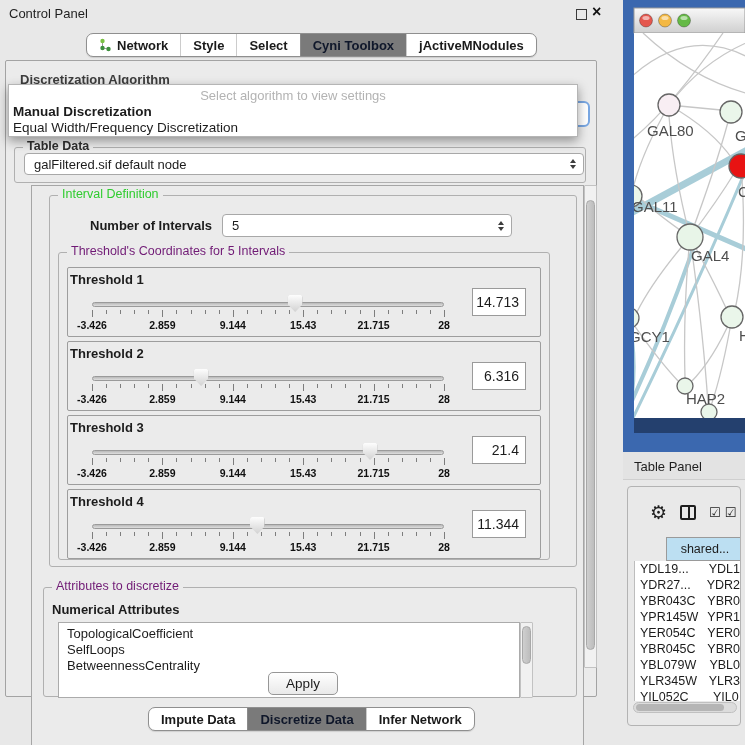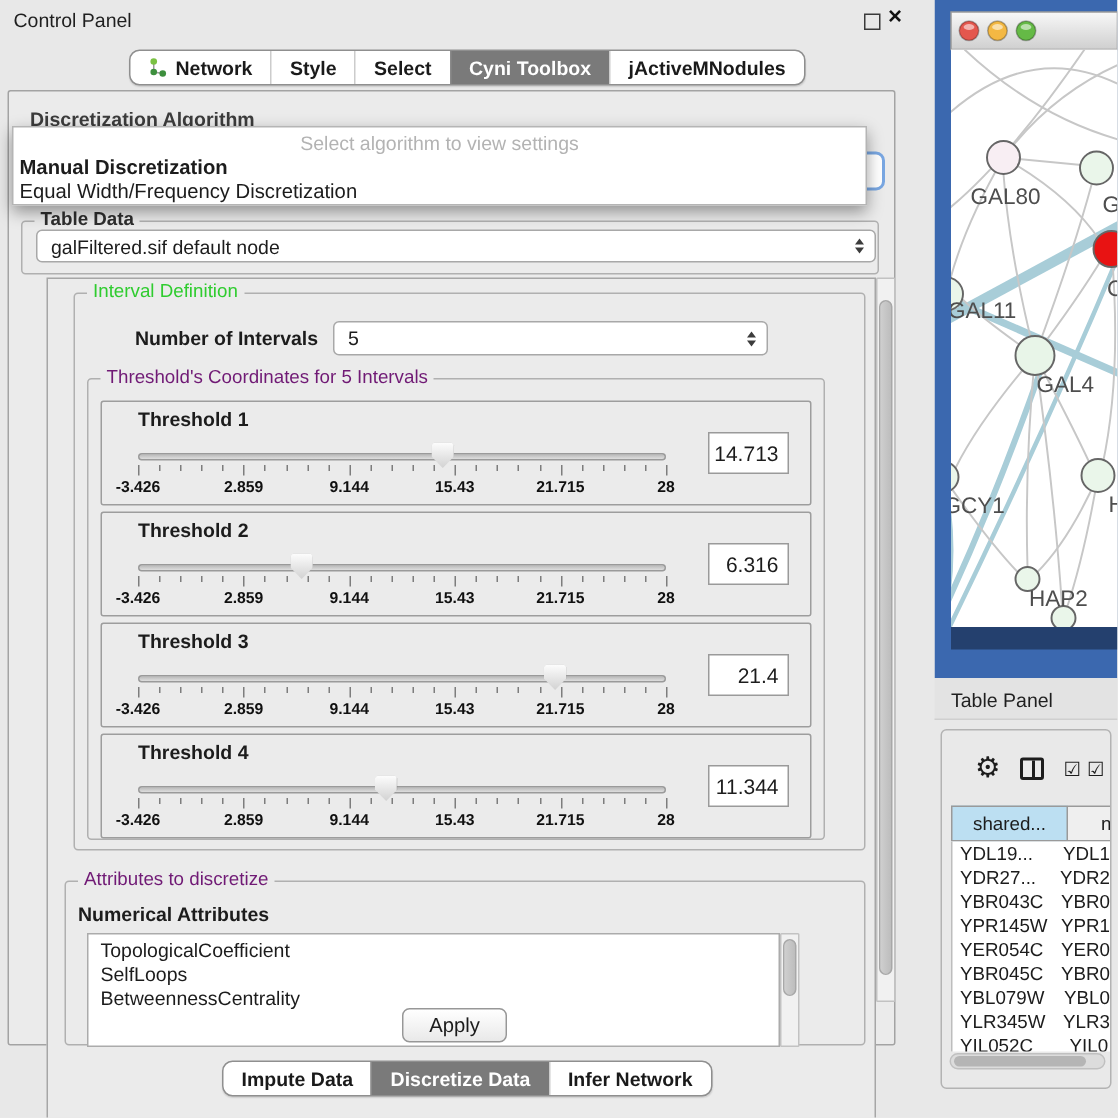--- a/index.html
+++ b/index.html
@@ -9,21 +9,21 @@
 
   
   #panel-title { left:9px; top:6px; font-size:13px; color:#1f1f1f; }
   #float-icon { left:576px; top:9px; width:11px; height:11px; border:1.5px solid #3a3a3a; background:#e8e8e8; }
   #close-icon { left:592px; top:3px; font-size:16px; font-weight:bold; color:#111; line-height:18px; }
 
   
   .segbar { display:inline-flex; background:#fff; border:1px solid #8f8f8f; border-radius:7px; overflow:hidden; height:24px; align-items:stretch; box-shadow:0 1px 1px rgba(0,0,0,.12); }
   .seg { display:flex; align-items:center; gap:5px; padding:0 12px; font-size:13px; font-weight:600; color:#1a1a1a; border-left:1px solid #cccccc; white-space:nowrap; cursor:default; }
   .seg:first-child { border-left:none;align-items:center; }
-  .seg.selected { background:#7a7a7a; color:#ffffff; border-left-color:#8a8a8a; }
+  .seg.selected { background:#7a7a7a; color:#0f172a; border-left-color:#8a8a8a; }
   #top-tabbar { left:86px; top:33px; }
   #bottom-tabbar { left:148px; top:707px; }
 
   
   #main-panel { left:5px; top:60px; width:592px; height:637px; background:#ebebeb; border:1px solid #a3a3a3; border-radius:2px; }
   #algo-label { left:20px; top:72px; font-weight:bold; font-size:13px; color:#3c3c3c; z-index:1; }
   #hidden-combo { left:546px; top:101px; width:44px; height:26px; background:#fff; border:2px solid #79a7e2; border-radius:6px; z-index:2; }
 
   
   #algo-popup { left:8px; top:84px; width:570px; height:53px; background:#fff; border:1px solid #b5b5b5; box-shadow:0 4px 10px rgba(0,0,0,.38); z-index:3; }
@@ -53,21 +53,21 @@
   .vthumb { position:absolute; background:linear-gradient(90deg,#cfcfcf,#bdbdbd); border:1px solid #a8a8a8; border-radius:5px; }
   #main-vscroll { left:584px; top:185px; width:13px; height:483px; }
   #main-vthumb { left:586px; top:200px; width:9px; height:450px; }
 
   #interval-box { left:17px; top:9px; width:528px; height:372px; }
   #numint-label { left:40px; top:22px; font-weight:bold; font-size:13px; }
   #numint-combo { left:172px; top:18px; width:290px; height:23px; }
   #thr-group { left:8px; top:56px; width:492px; height:308px; }
 
   .thr-box { position:absolute; left:8px; width:474px; height:70px; border:1px solid #9d9d9d; border-radius:2px; background:#ebebeb; }
-  .thr-label { position:absolute; left:24px; top:4px; font-weight:bold; font-size:13px; }
+  .thr-label { position:absolute; left:2px; top:4px; font-weight:bold; font-size:13px; }
   .sl-wrap { position:absolute; left:24px; top:26px; width:356px; height:42px; }
   .sl-track { position:absolute; left:0; top:8px; width:352px; height:5px; border:1px solid #9a9a9a; border-radius:3px; background:linear-gradient(#b9b9b9,#dedede); }
   .sl-thumb { position:absolute; top:1px; width:15px; height:17px; transform:translateX(-50%); background:linear-gradient(#fdfdfd,#d2d2d2); clip-path:polygon(12% 0,88% 0,100% 12%,100% 55%,50% 100%,0 55%,0 12%); filter:drop-shadow(0 0 1px #777); }
   .tick { position:absolute; top:16px; width:1px; height:4px; background:#7d7d7d; }
   .tick.major { height:7px; }
   .tick-lab { position:absolute; top:25px; transform:translateX(-50%); font-size:10.5px; font-weight:bold; color:#101010; white-space:nowrap; }
   .thr-value { position:absolute; left:404px; top:20px; width:54px; height:28px; background:#fff; border:1px solid #9a9a9a; font-size:14px; display:flex; align-items:center; justify-content:flex-end; padding-right:6px; }
 
   #attr-box { left:11px; top:401px; width:534px; height:110px; }
   #attr-subtitle { left:8px; top:14px; font-weight:bold; font-size:13px; position:absolute; }
@@ -85,21 +85,21 @@
 
   #tp-box { left:627px; top:486px; width:114px; height:240px; background:#e9e9e9; border:1px solid #b3b3b3; border-radius:4px; overflow:hidden; }
   #tp-toolbar { position:absolute; left:0; top:8px; width:100%; height:34px; display:flex; align-items:center; padding-left:22px; gap:13px; }
   #gear-ic { font-size:19px; color:#1d1d1d; line-height:19px; }
   #split-ic { width:16px; height:15px; border:2px solid #1d1d1d; border-radius:2px; position:relative; }
   #split-ic div { position:absolute; left:50%; top:0; width:2px; height:100%; background:#1d1d1d; }
   .cb-ic { font-size:13px; color:#1d1d1d; line-height:13px; }
   .cb-ic + .cb-ic { margin-left:-9px; }
   #tp-header { position:absolute; left:6px; top:50px; height:24px; display:flex; }
   .th-cell { border:1px solid #9a9a9a; display:flex; align-items:center; font-size:12.5px; }
-  #th-shared { width:78px; background:#bcdff2; justify-content:center; }
+  #th-shared { width:78px; background:#bcdff2; justify-content:center;margin-left:32px; }
   #th-name { width:60px; background:#efefef; border-left:none; padding-left:22px; }
   #tp-rows { position:absolute; left:6px; top:74px; width:106px; height:140px; background:#fff; overflow:hidden; border-left:1px solid #bdbdbd; }
   .trow { height:16px; display:flex; font-size:12.5px; align-items:center; }
   .tc1 { width:78px; padding-left:5px; white-space:nowrap; }
   .tc2 { white-space:nowrap; }
   #tp-hscroll { position:absolute; left:5px; top:215px; width:104px; height:11px; background:#dcdcdc; border:1px solid #c0c0c0; border-radius:6px; }
   #tp-hthumb { position:absolute; left:2px; top:1px; width:88px; height:7px; background:#b5b5b5; border-radius:4px; }
 </style>
 </head>
 <body>

